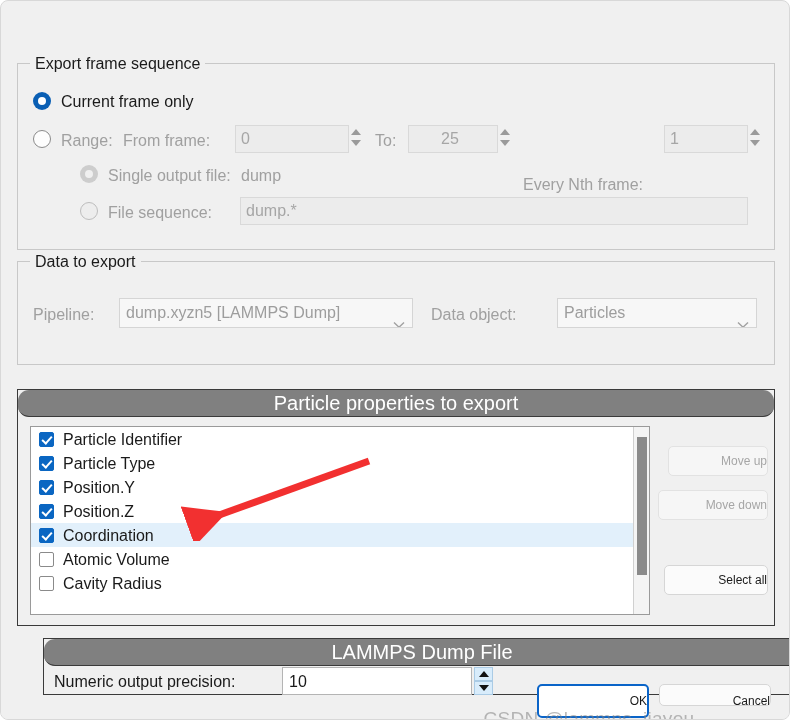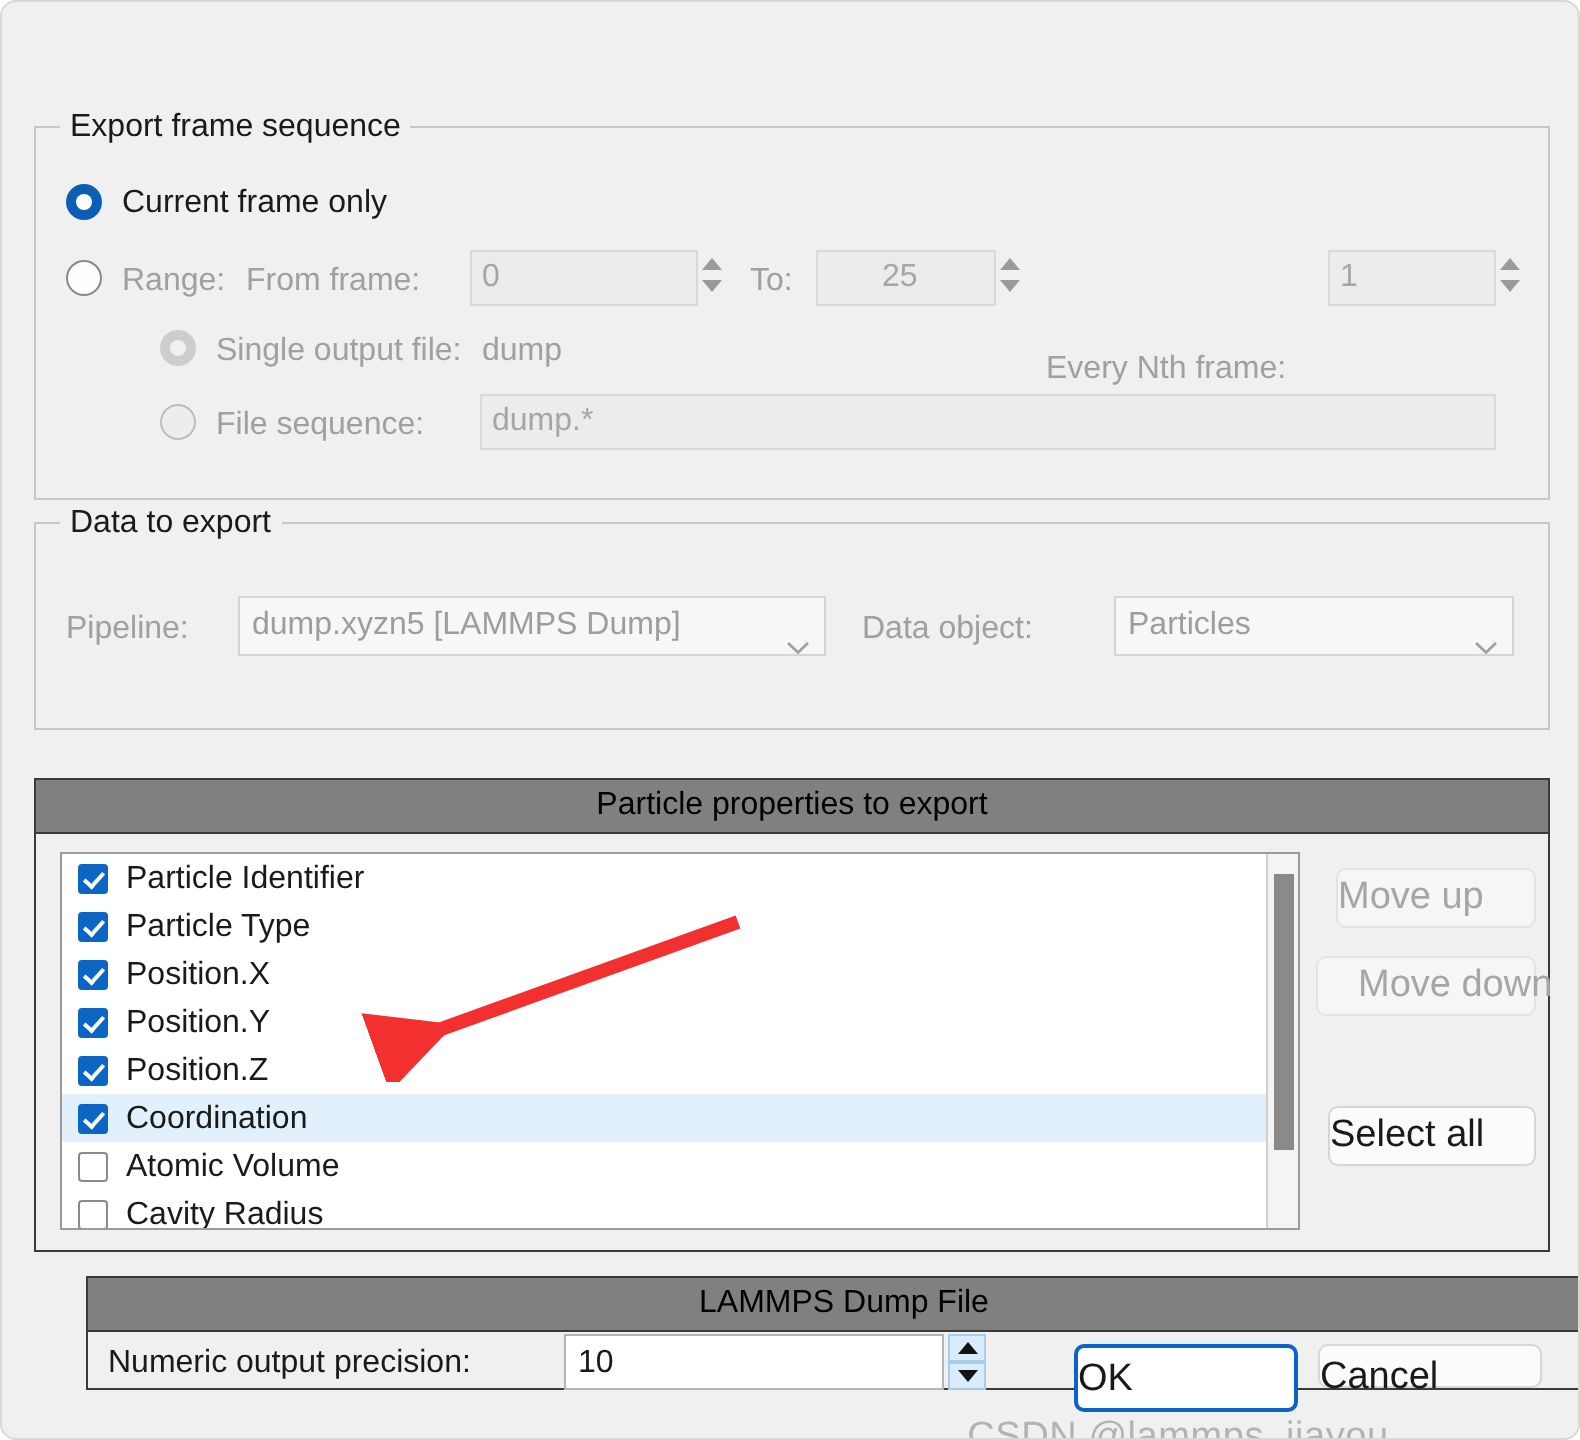--- a/index.html
+++ b/index.html
@@ -193,26 +193,27 @@
   
   .panel {
     position: absolute;
     box-sizing: border-box;
     border: 1px solid #3a3a3a;
     background: #f0f0f0;
   }
   .panel-header {
     height: 26px;
     background: #808080;
-    color: #000000;
-    font-size: 16px;
+    color: #ffffff;
+    font-size: 20px;
     line-height: 26px;
     text-align: center;
     border-bottom: 1px solid #3a3a3a;
     white-space: nowrap;
+    border-radius: 11px;
   }
 
   #panel-props { left: 16px; top: 347px; width: 758px; height: 237px; }
   #panel-dump  { left: 16px; top: 596px; width: 758px; height: 57px; margin-left: 26px; }
 
   
   .listbox {
     position: absolute;
     left: 12px; top: 36px;
     width: 620px; height: 189px;
@@ -279,25 +280,26 @@
     background: #8a8a8a;
   }
 
   
   .btn {
     position: absolute;
     box-sizing: border-box;
     border: 1px solid #d6d6d6;
     border-radius: 5px;
     background: #fbfbfb;
-    font-size: 19px;
-    color: #1a1a1a;
-    text-align: left;
+    font-size: 12px;
+    color: #1a1a1a;
+    text-align: right;
     white-space: nowrap;
     cursor: default;
+    margin-top: 12px;
   }
   .btn.disabled { color: #a6a6a6; background: #f6f6f6; border-color: #e2e2e2; }
   .btn.default {
     border: 2px solid #0a64c8;
     background: #ffffff;
   }
 
   
   #precision-label {
     position: absolute;
@@ -440,24 +442,20 @@
 
       <div class="listbox">
         <div class="list-inner" id="prop-list">
             <div class="list-row">
               <span class="cb on"></span>
               <span class="row-label">Particle Identifier</span>
             </div>
             <div class="list-row">
               <span class="cb on"></span>
               <span class="row-label">Particle Type</span>
-            </div>
-            <div class="list-row">
-              <span class="cb on"></span>
-              <span class="row-label">Position.X</span>
             </div>
             <div class="list-row">
               <span class="cb on"></span>
               <span class="row-label">Position.Y</span>
             </div>
             <div class="list-row">
               <span class="cb on"></span>
               <span class="row-label">Position.Z</span>
             </div>
             <div class="list-row selected">

